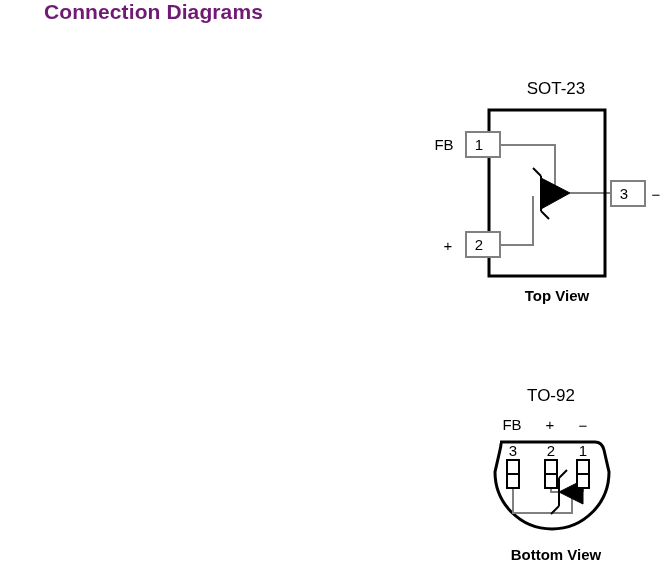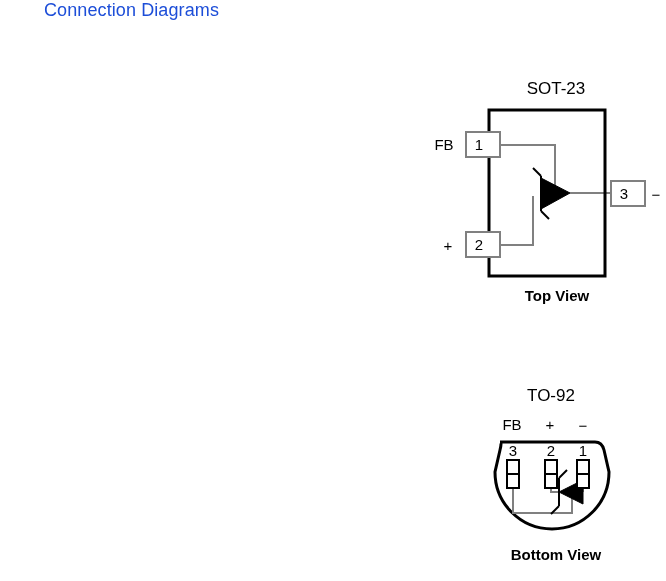--- a/index.html
+++ b/index.html
@@ -12,24 +12,24 @@
     height: 581px;
     position: relative;
     font-family: "Liberation Sans", sans-serif;
     color: #000000;
     overflow: hidden;
   }
   #page-title {
     position: absolute;
     left: 44px;
     top: 0px;
-    font-size: 18px;
-    font-weight: normal;
+    font-size: 21px;
+    font-weight: bold;
     letter-spacing: 0.1px;
-    color: #1d4ed8;
+    color: #701a75;
     white-space: nowrap;
   }
   .diagram-svg {
     position: absolute;
     left: 0;
     top: 0;
   }
   svg text {
     font-family: "Liberation Sans", sans-serif;
     fill: #000000;

